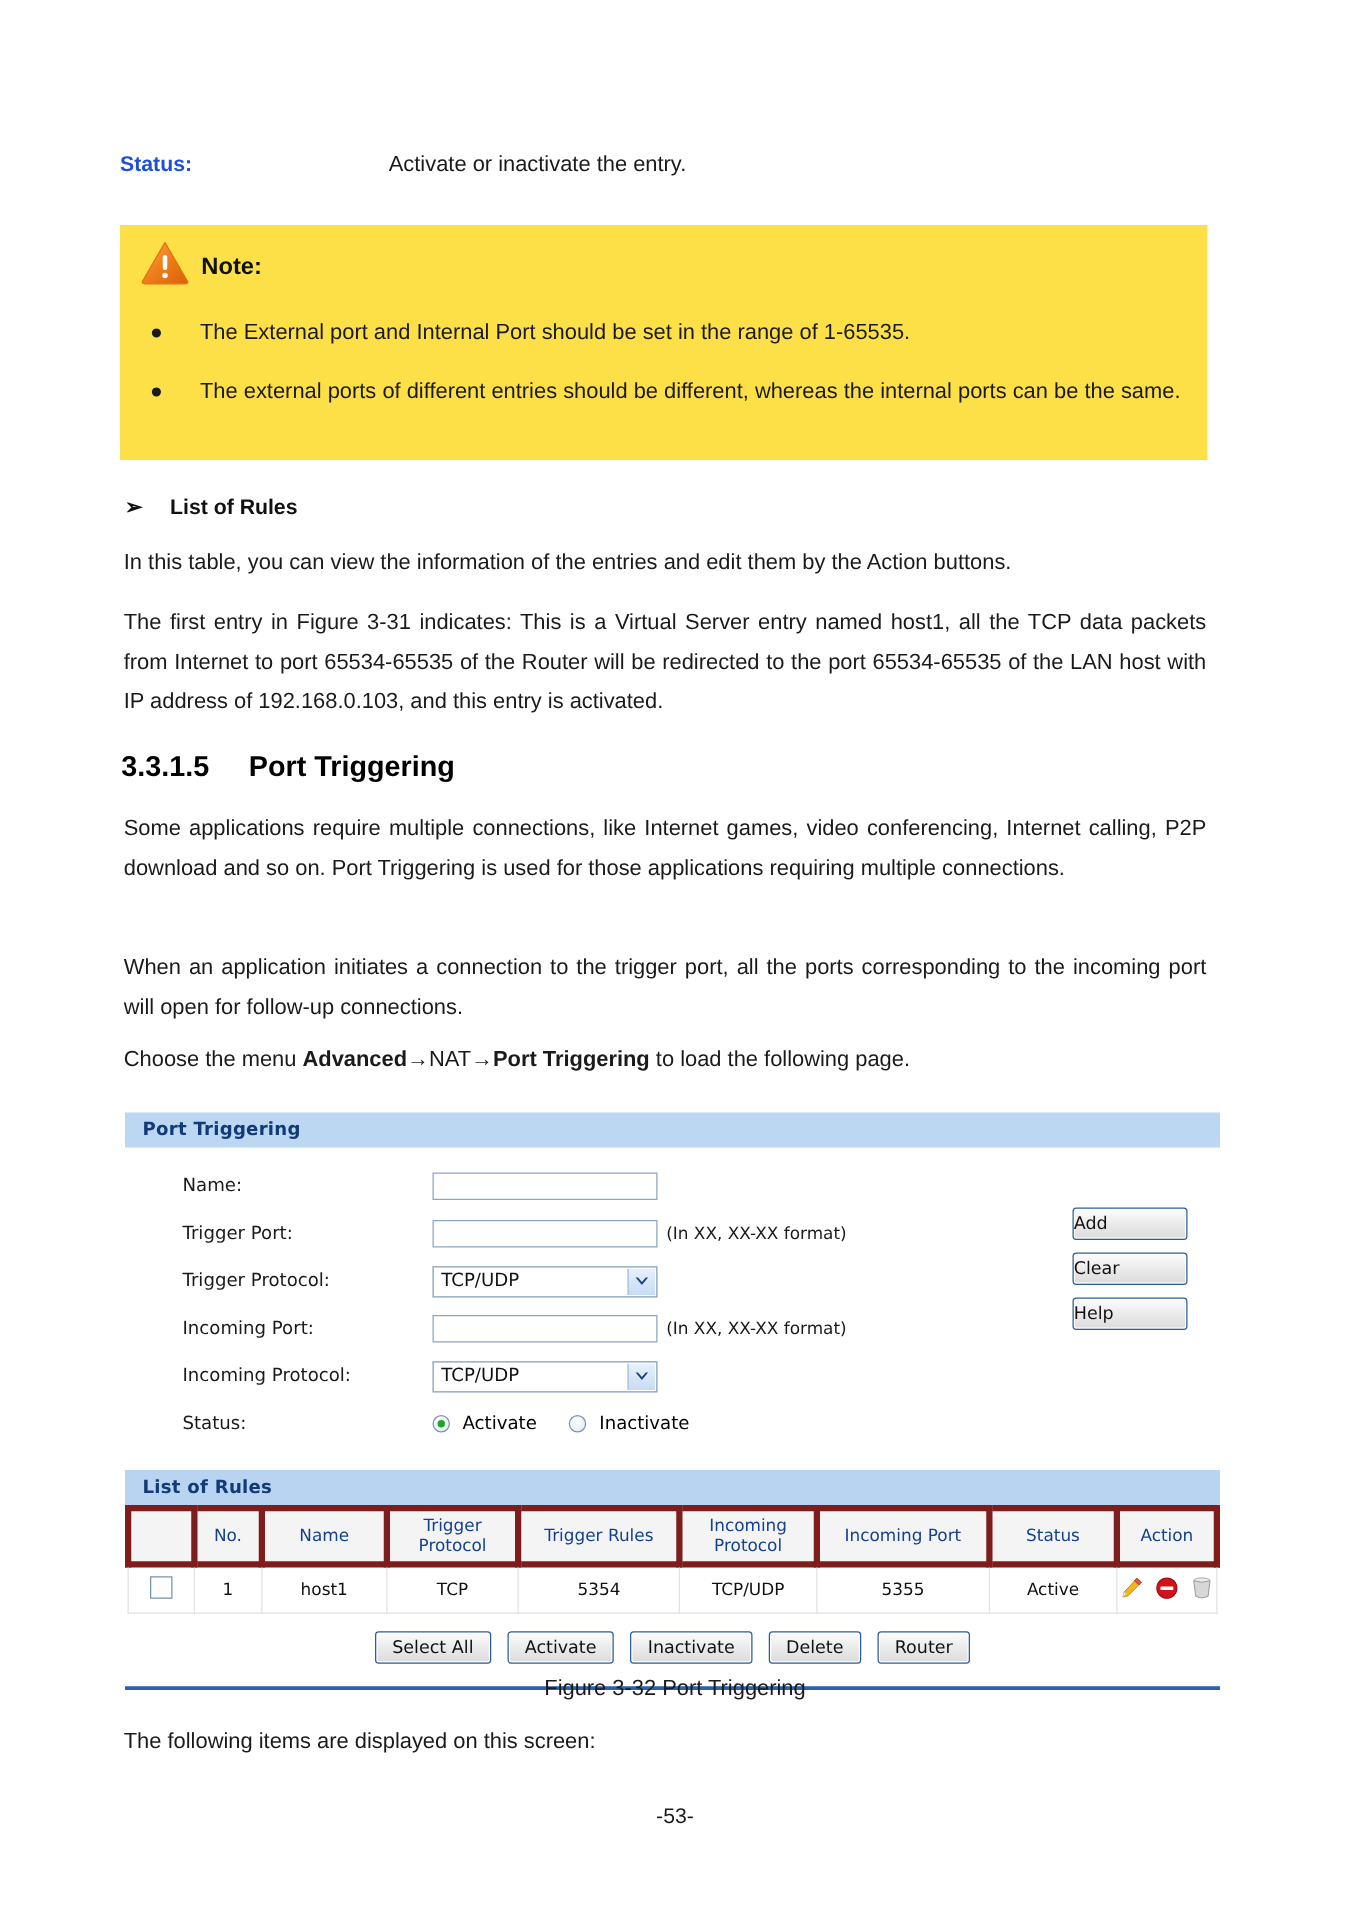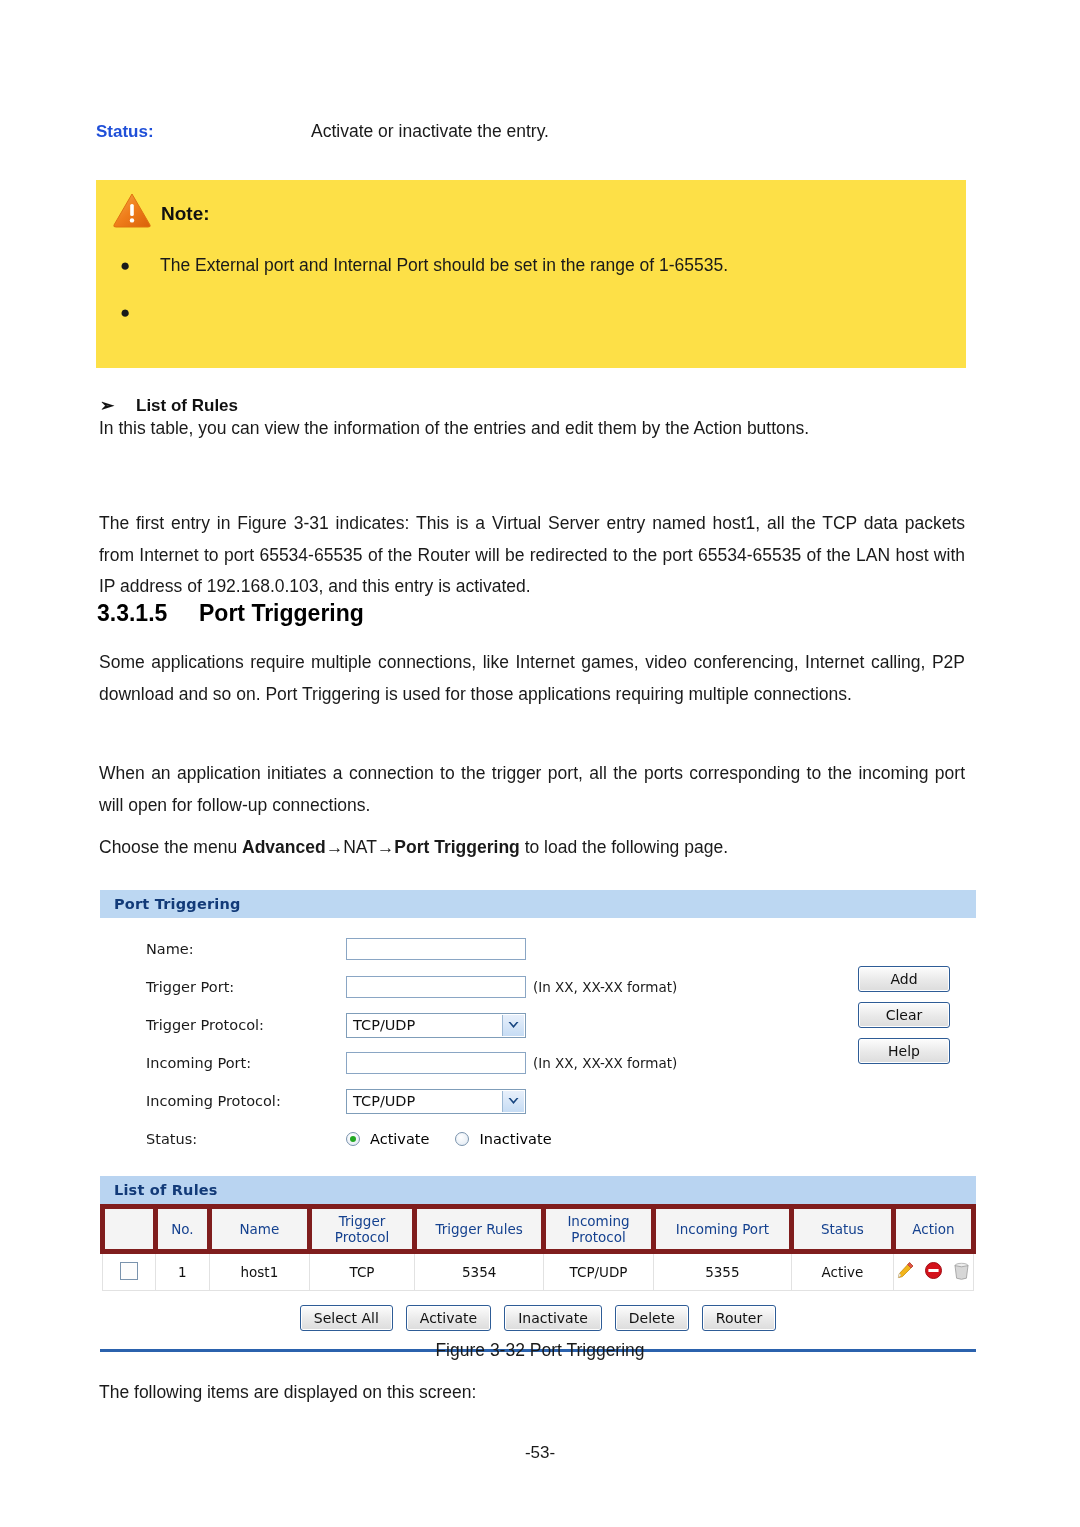--- a/index.html
+++ b/index.html
@@ -114,22 +114,22 @@
   .para {
     position: absolute;
     left: 99px;
     width: 866px;
     font-size: 17.5px;
     line-height: 31.5px;
     color: #1a1a1a;
     text-align: justify;
   }
   .para.last-left { text-align: left; }
-  #p-intable { top: 413px; }
-  #p-firstentry { top: 482px; margin-top: 26px; }
+  #p-intable { top: 434px; }
+  #p-firstentry { top: 482px; }
   #p-some { top: 647px; }
   #p-when { top: 758px; }
   #p-choose { top: 832px; }
 
   
   .sec-heading {
     position: absolute;
     left: 97px;
     top: 600px;
     font-size: 23px;
@@ -244,21 +244,20 @@
     flex-direction: column;
     gap: 10px;
   }
   .btn {
     border: 1px solid #2e5c96;
     border-radius: 3px;
     background: linear-gradient(#fdfdfd, #e9e9e9 55%, #dcdcdc);
     font-size: 14px;
     color: #111;
     padding: 4px 0;
-    text-align: center;
     font-family: "DejaVu Sans", sans-serif;
     box-shadow: inset 0 0 0 1px #ffffff;
   }
   .btn.side { width: 90px; }
 
   
   table.rules {
     width: 100%;
     border-collapse: collapse;
     font-size: 13.5px;
@@ -362,20 +361,21 @@
       </span>
       <span class="note-title">Note:</span>
     </div>
     <div class="note-list">
       <div class="note-item">
         <span class="bullet">●</span>
         <span>The External port and Internal Port should be set in the range of 1-65535.</span>
       </div>
       <div class="note-item">
         <span class="bullet">●</span>
+        <span>The external ports of different entries should be different, whereas the internal ports can be the same.</span>
       </div>
     </div>
   </div>
 
   <div class="arrow-heading">
     <span class="glyph">➢</span><span>List of Rules</span>
   </div>
 
   <div class="para last-left" id="p-intable">In this table, you can view the information of the entries and edit them by the Action buttons.</div>
   <div class="para" id="p-firstentry">The first entry in Figure 3-31 indicates: This is a Virtual Server entry named host1, all the TCP data packets from Internet to port 65534-65535 of the Router will be redirected to the port 65534-65535 of the LAN host with IP address of 192.168.0.103, and this entry is activated.</div>

